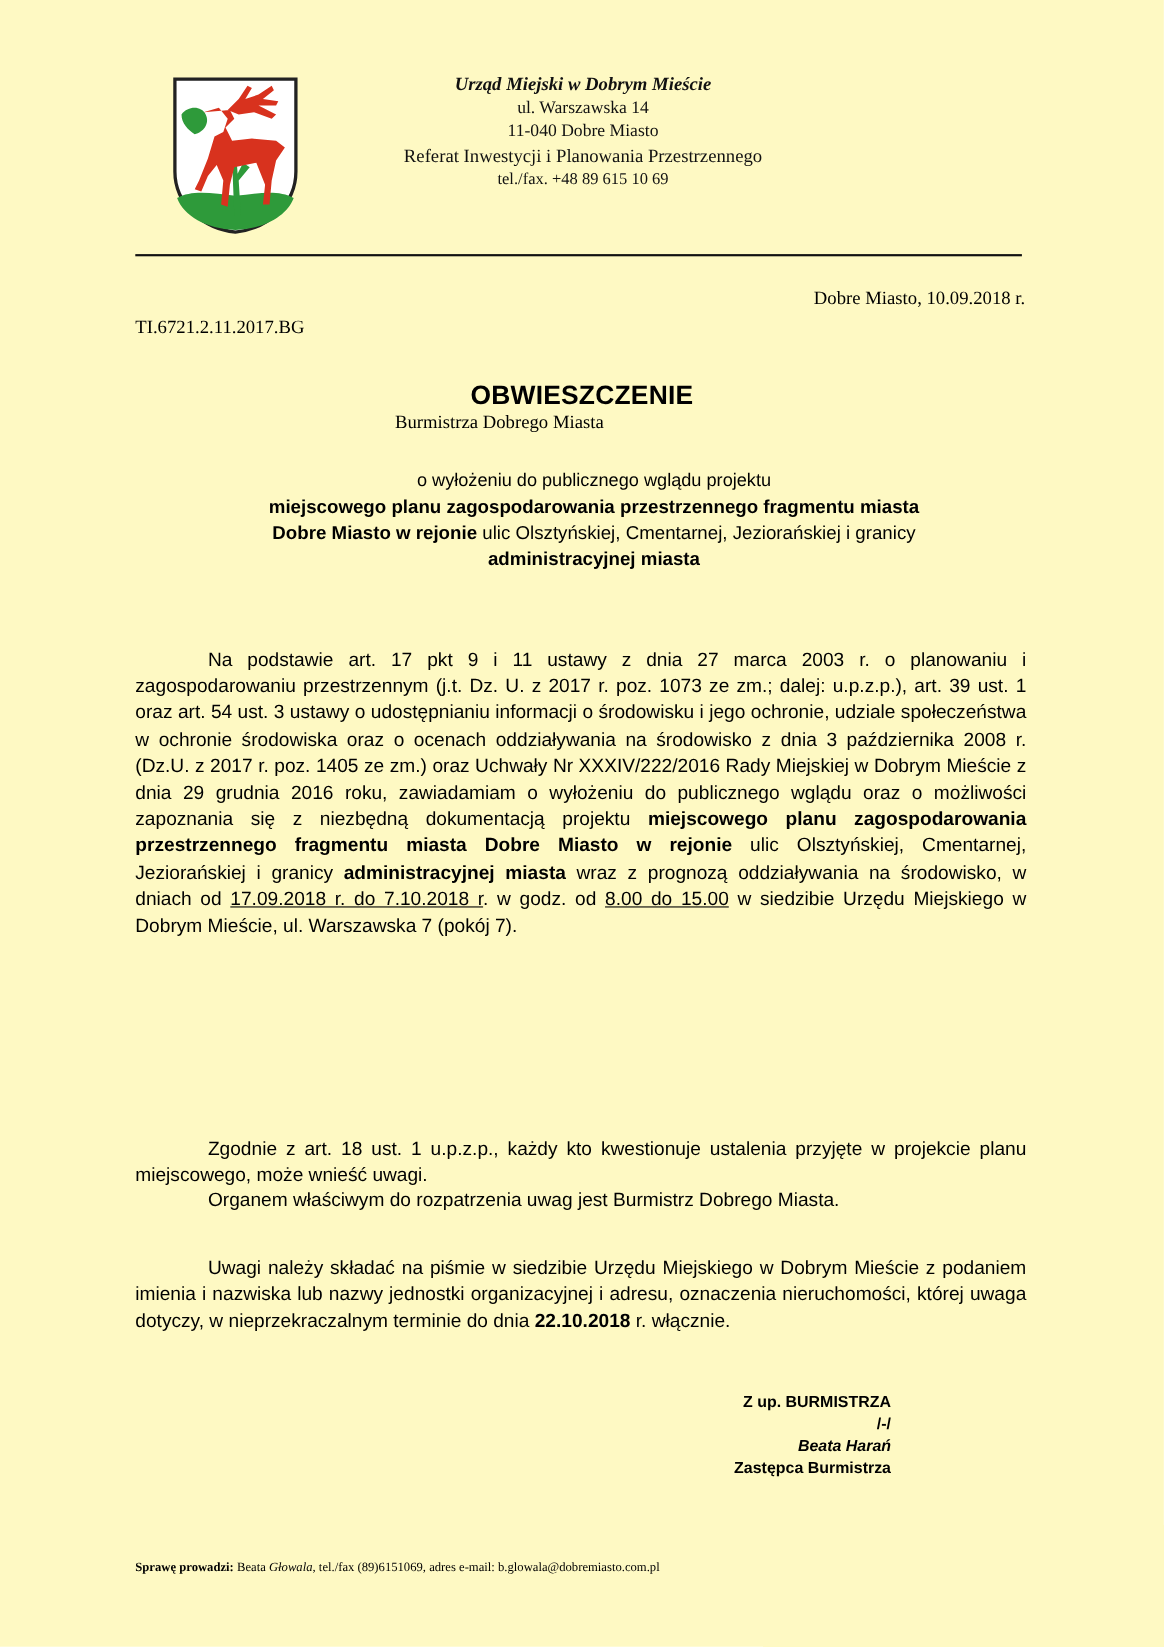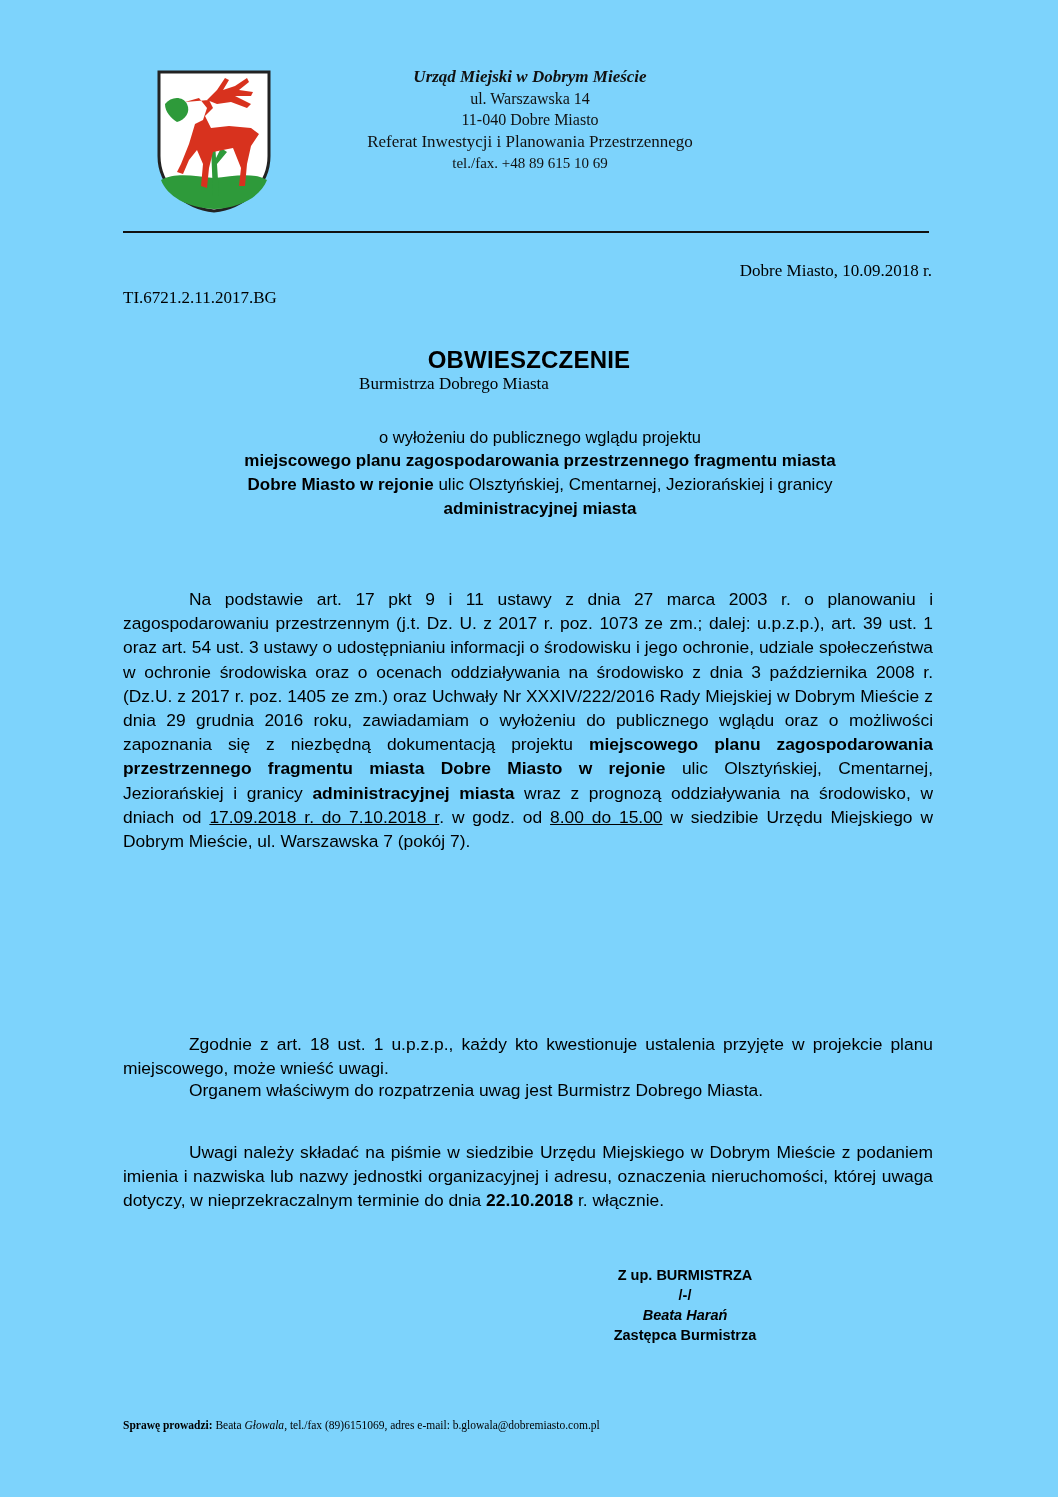--- a/index.html
+++ b/index.html
@@ -1,17 +1,17 @@
 <!DOCTYPE html>
 <html><head>
   <meta charset="utf-8">
   <style>
     html, body { margin: 0; padding: 0; background: #ffffff; }
     body { width: 1058px; height: 1497px; position: relative; overflow: hidden; color: #000; }
-    .page { position: absolute; left: 0; top: 0; width: 1058px; height: 1497px; background: #7dd3fc; }
+    .page { position: absolute; left: 0; top: 0; width: 1058px; height: 1497px; background: #fef9c3; }
 
     .crest { position: absolute; left: 155px; top: 68px; width: 118px; height: 146px; }
 
     .letterhead { position: absolute; left: 300px; top: 66px; width: 460px; text-align: center;
       font-family: "Liberation Serif", serif; color: #111; }
     .lh-org { font-style: italic; font-weight: bold; font-size: 17px; line-height: 22px; }
     .lh-line { font-size: 16px; line-height: 21px; }
     .lh-dept { font-size: 17px; line-height: 24px; }
     .lh-tel { font-size: 15px; line-height: 18px; }
 
@@ -36,21 +36,21 @@
       text-align: justify; }
     .body p { margin: 0; text-indent: 66px; }
     .body u { text-decoration: underline; }
     .p1 { top: 587px; }
     .p2 { top: 932px; }
     .p3 { top: 1032px; }
     .p4 { top: 1078px; }
     .p5 { top: 1117px; }
     .p4 p { text-align: left; }
 
-    .sign { position: absolute; left: 560px; width: 250px; top: 1265px; text-align: center;
+    .sign { position: absolute; left: 560px; width: 250px; top: 1265px; text-align: right;
       font-weight: bold; font-size: 14.5px; line-height: 20px; }
     .sign i { font-style: italic; margin-top: 24px; }
 
     .footer { position: absolute; left: 123px; top: 1419px; font-size: 11.5px; }
     .footer b { font-weight: bold; }
     .footer i { font-style: italic; }
   </style>
 </head>
 <body>
 

